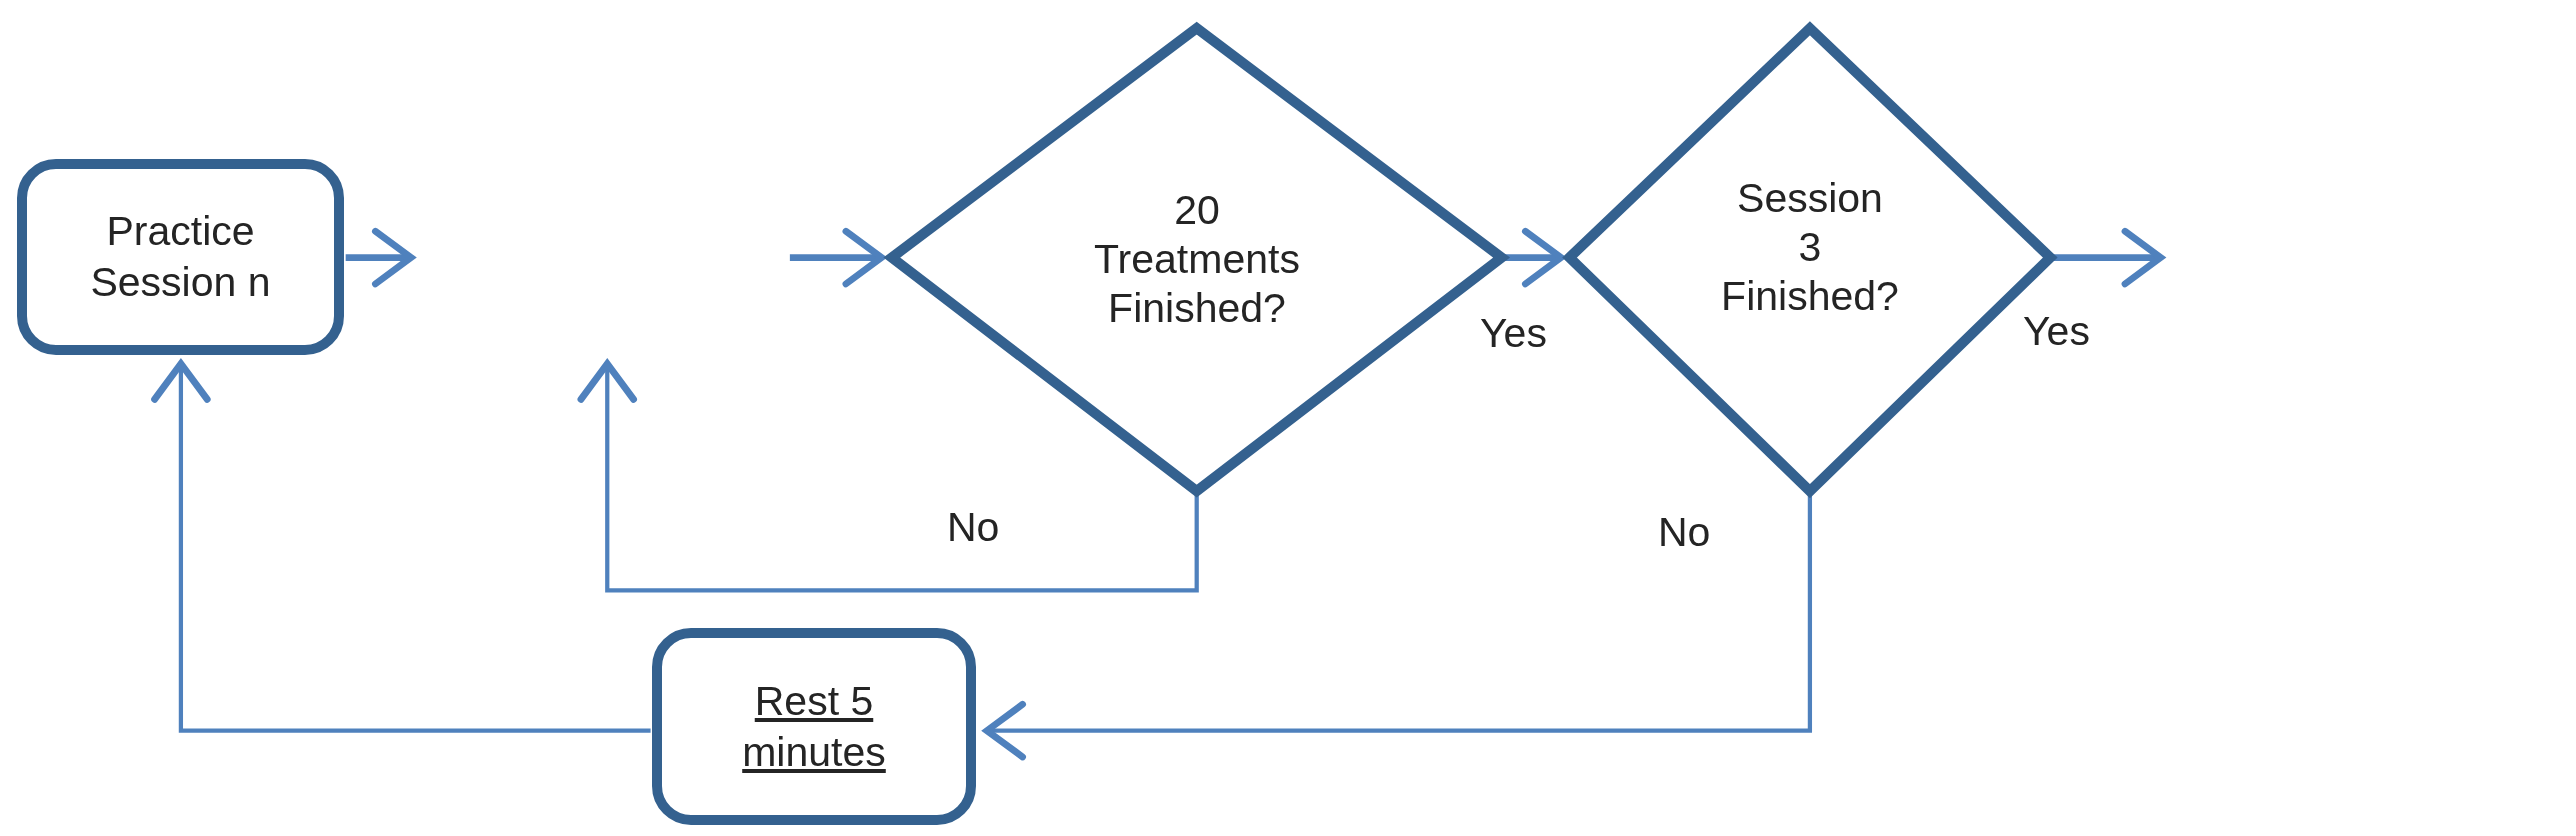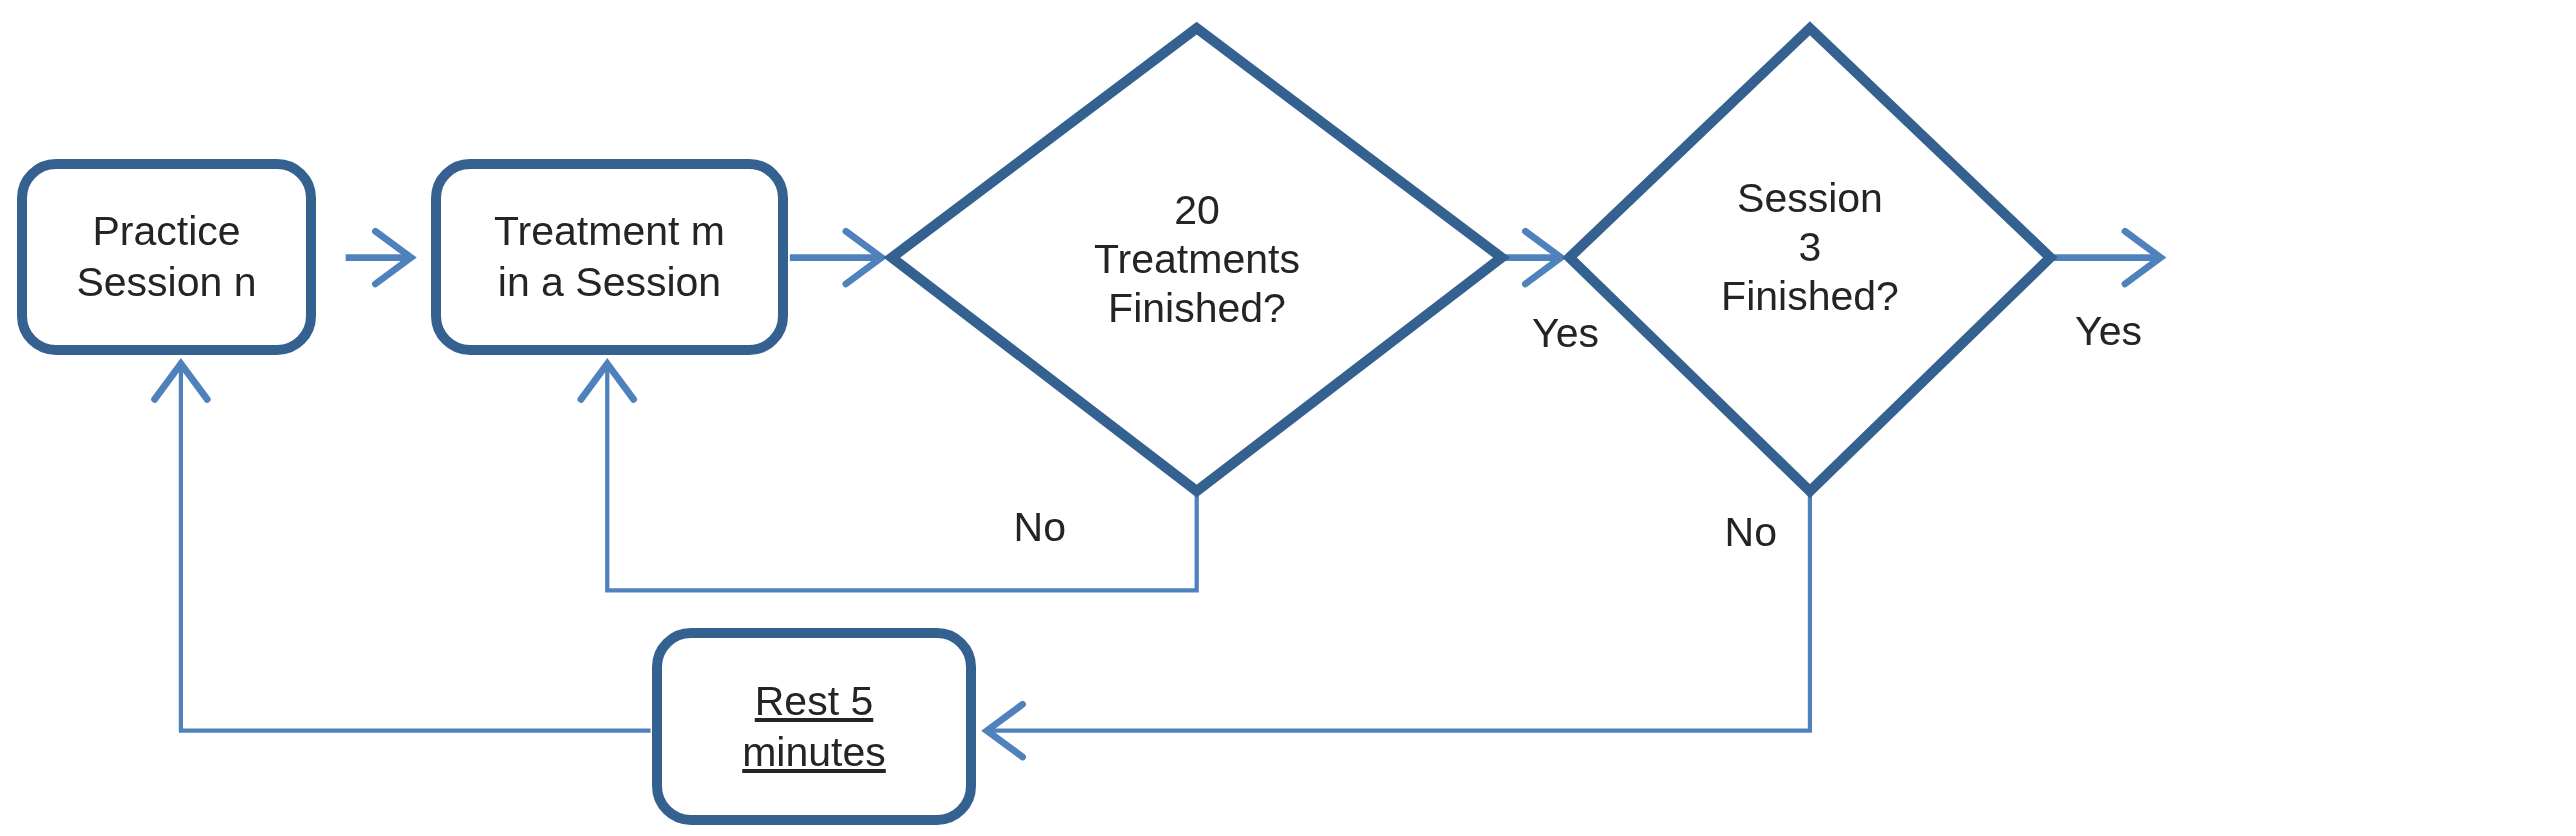--- a/index.html
+++ b/index.html
@@ -64,21 +64,21 @@
     white-space:pre-line;
     font-size:41px;
     line-height:49px;
     color:var(--text,#242424);
     z-index:2;
     pointer-events:none;
   }
   .edge-label{
     position:absolute;
     width:119px;
-    text-align:right;
+    text-align:left;
     font-size:41px;
     line-height:48px;
     color:var(--text,#242424);
     z-index:3;
   }
 </style>
 </head>
 <body>
 
 <div id="canvas">
@@ -95,25 +95,23 @@
     <line class="edge thick" x1="1770" y1="303" x2="1838" y2="303" marker-end="url(#ah)"></line>
     <line class="edge thick" x1="2416" y1="303" x2="2544" y2="303" marker-end="url(#ah)"></line>
     <polyline class="edge thin" points="1409,580 1409,695 715,695 715,428" marker-end="url(#ah)"></polyline>
     <polyline class="edge thin" points="2131,580 2131,860 1162,860" marker-end="url(#ah)"></polyline>
     <polyline class="edge thin" points="766,860 213,860 213,428" marker-end="url(#ah)"></polyline>
 
     <polygon class="diamond" points="1050,303 1409,33 1768,303 1409,578"></polygon>
     <polygon class="diamond" points="1848,303 2131,33 2414,303 2131,578"></polygon>
   </svg>
 
-  <div class="node" style="left:17px; top:159px; width:299px; height:196px;">Practice
+  <div class="node" style="left:17px; top:159px; width:327px; height:196px;">Practice
 Session n</div>
 
-  <div class="node" style="left:431px; top:159px; width:357px; height:196px;">Treatment m
-in a Session</div>
 
 
   <div class="node" style="left:652px; top:628px; width:324px; height:197px;text-decoration:underline;">Rest 5
 minutes</div>
 
   <div class="diamond-text" style="left:942px; top:180px; width:510px; height:158px;">20
 Treatments
 Finished?</div>
 
   <div class="diamond-text" style="left:1555px; top:168px; width:510px; height:158px;">Session

